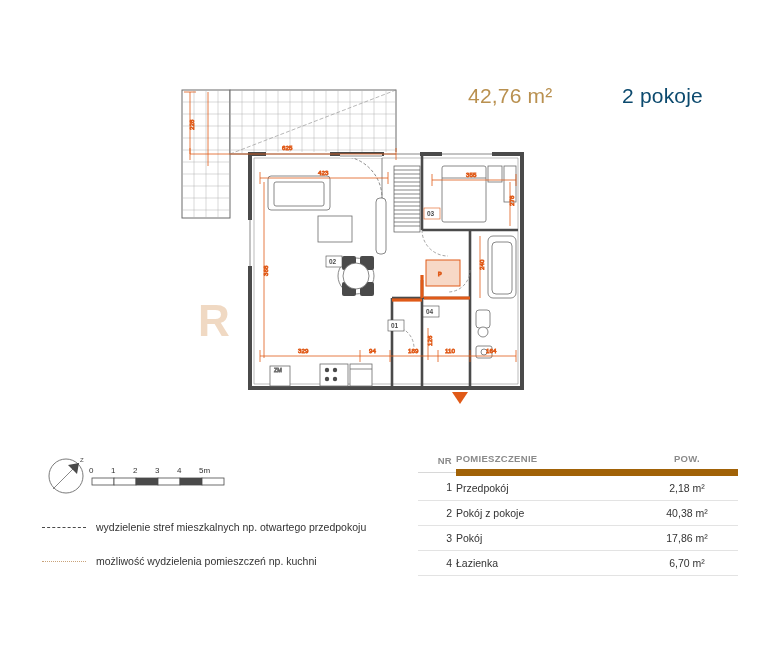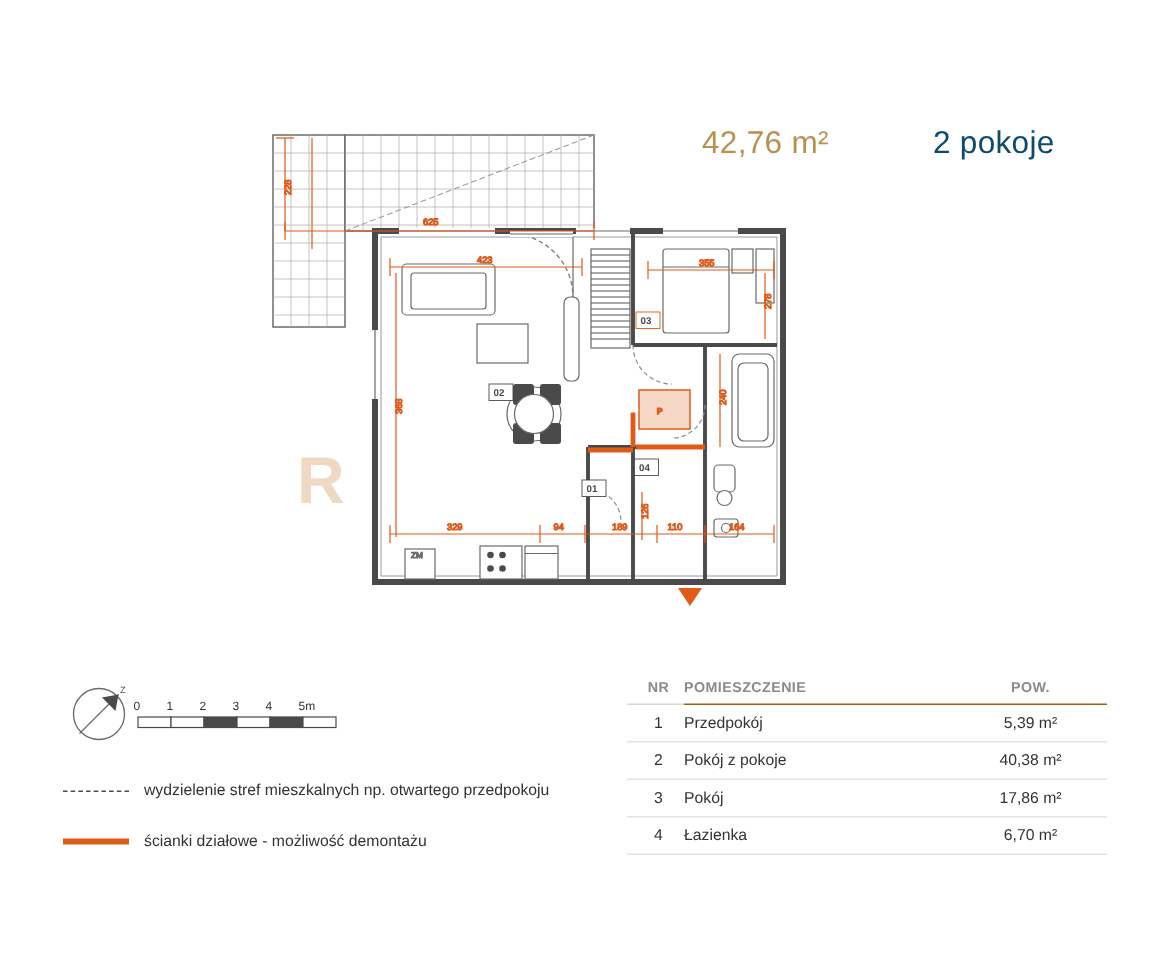--- a/index.html
+++ b/index.html
@@ -114,27 +114,27 @@
     width: 320px;
     border-collapse: collapse;
     font-size: 10.5px;
   }
   .table th {
     font-size: 9.5px;
     font-weight: bold;
     color: #8a8a8a;
     text-align: left;
     padding: 5px 4px 5px 0;
-    border-bottom: 1px solid #a16207;
+    border-bottom: 7px solid #a16207;
     letter-spacing: 0.3px;
   }
   .table th.nr, .table td.nr {
     width: 26px;
     padding-left: 8px;
-    text-align: center;
+    text-align: right;
   }
   .table th.pow, .table td.pow {
     text-align: center;
     padding-right: 10px;
     width: 82px;
   }
   .table td {
     padding: 6px 4px 6px 0;
     border-bottom: 1px solid #e3e3e3;
     color: #333;
@@ -449,39 +449,39 @@
 
   <div class="legend-rows">
     <div class="legend-row">
       <div class="legend-sample">
           <span class="ls-dashed"></span>
         </div>
       <div class="legend-text">wydzielenie stref mieszkalnych np. otwartego przedpokoju</div>
     </div>
     <div class="legend-row">
       <div class="legend-sample">
-          <span class="ls-solid"></span>
+          <span class="ls-dotted"></span>
         </div>
-      <div class="legend-text">ścianki działowe - możliwość demontażu</div>
+      <div class="legend-text">możliwość wydzielenia pomieszczeń np. kuchni</div>
     </div>
   </div>
 
   <table class="table">
     <thead>
       <tr class="header-row">
         <th class="nr">NR</th>
         <th>POMIESZCZENIE</th>
         <th class="pow">POW.</th>
       </tr>
     </thead>
     <tbody>
       <tr>
         <td class="nr">1</td>
         <td>Przedpokój</td>
-        <td class="pow">5,39 m²</td>
+        <td class="pow">2,18 m²</td>
       </tr>
       <tr>
         <td class="nr">2</td>
         <td>Pokój z pokoje</td>
         <td class="pow">40,38 m²</td>
       </tr>
       <tr>
         <td class="nr">3</td>
         <td>Pokój</td>
         <td class="pow">17,86 m²</td>

